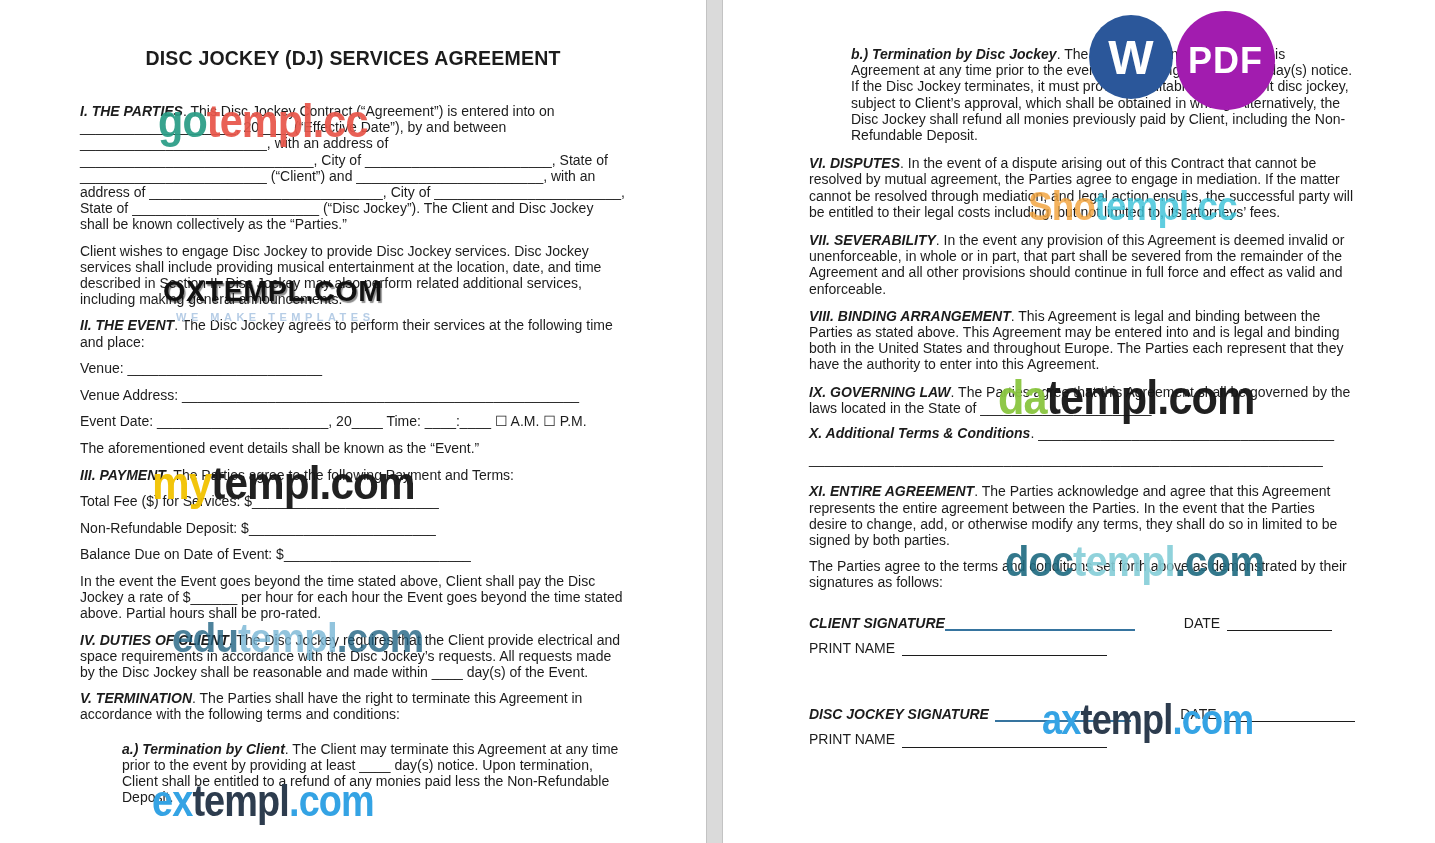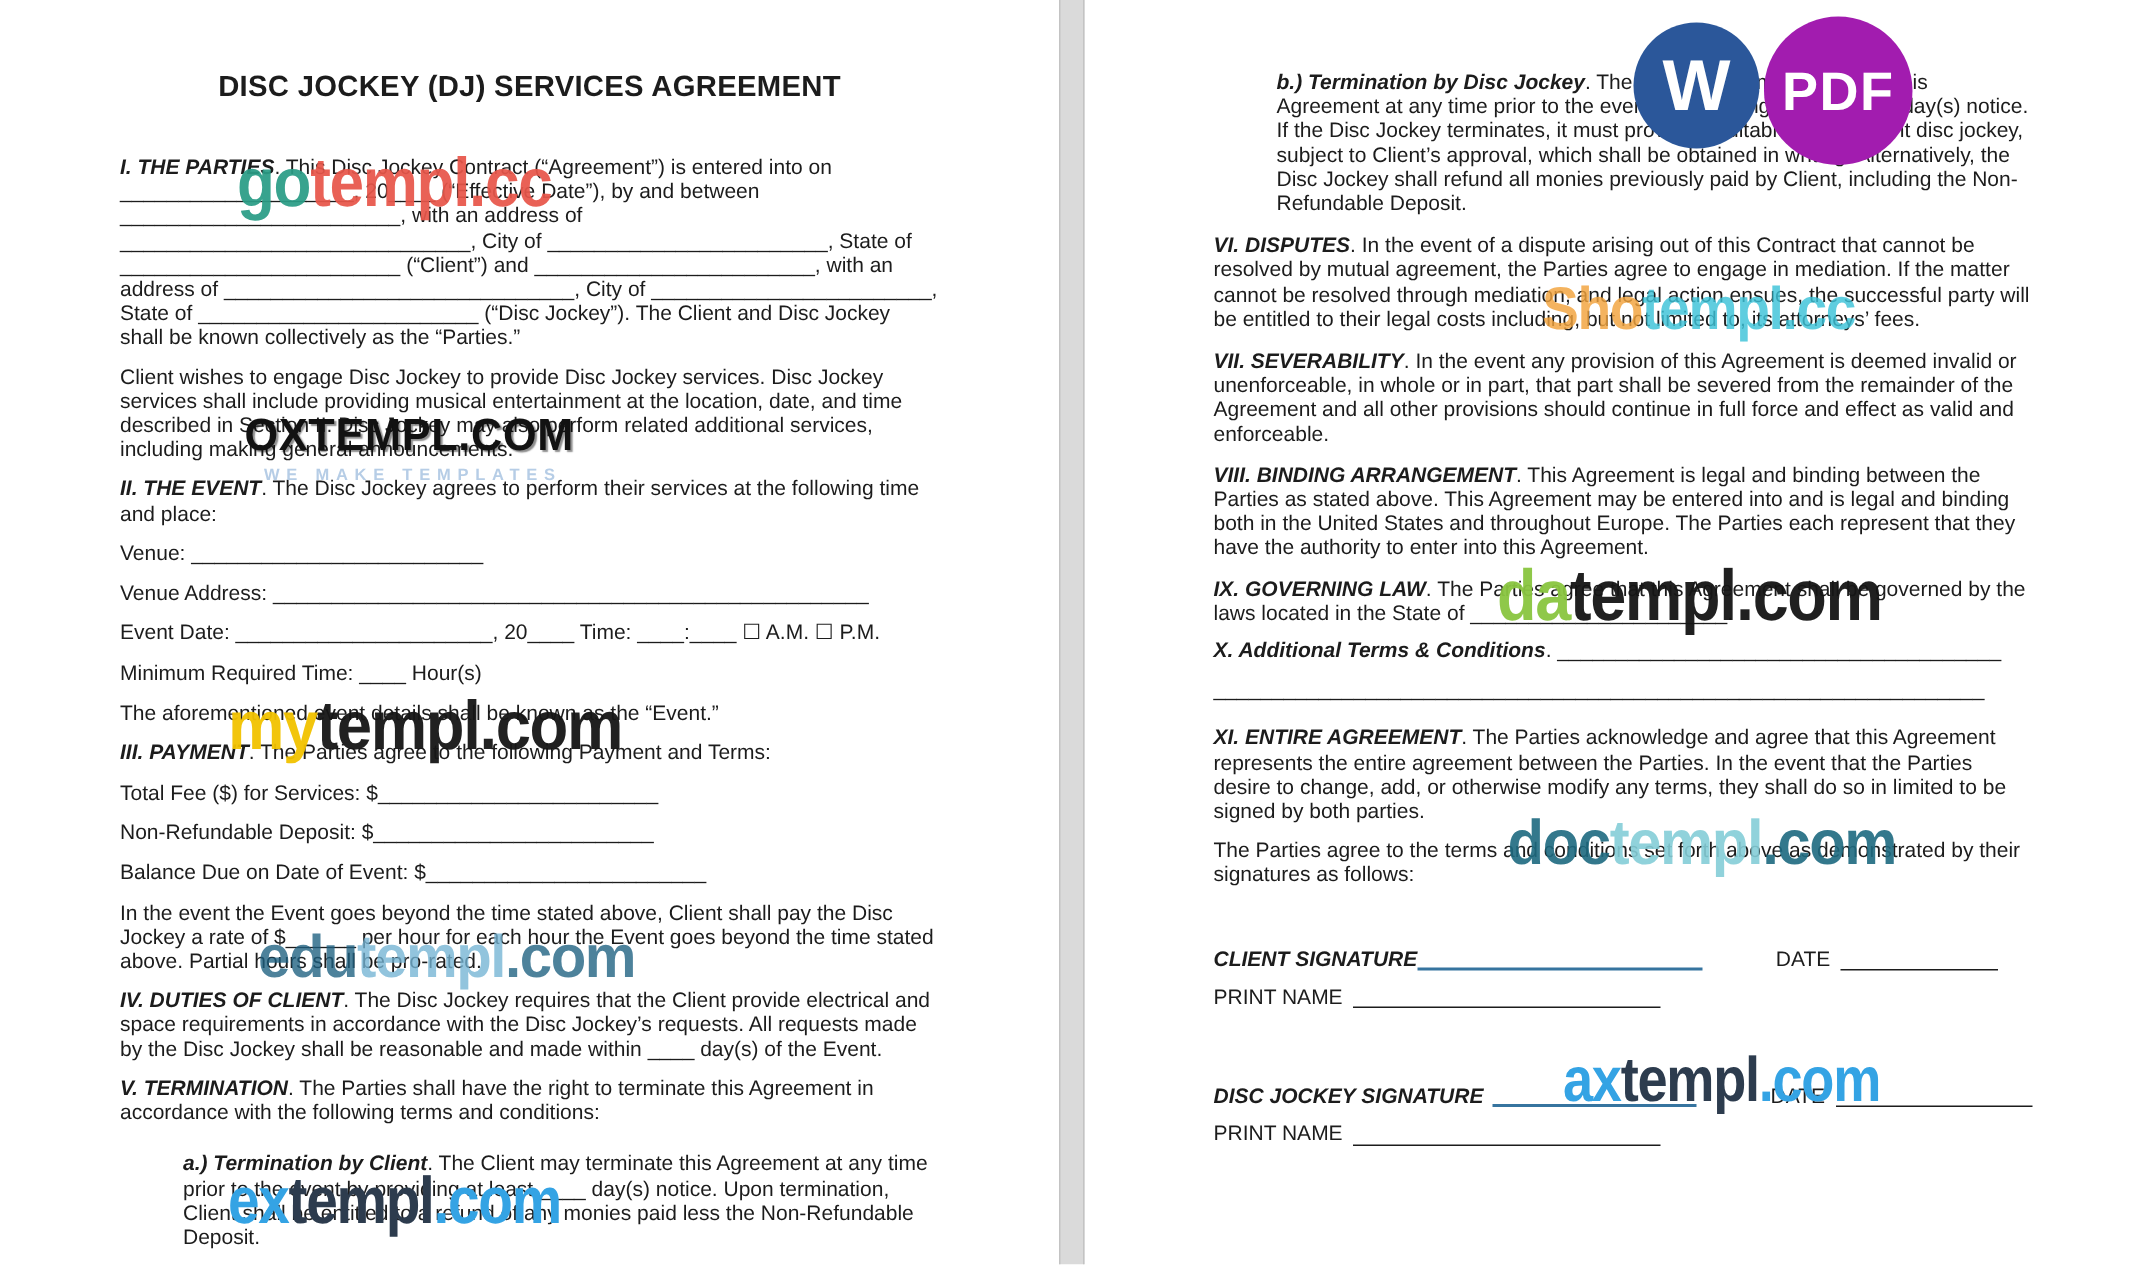--- a/index.html
+++ b/index.html
@@ -26,21 +26,21 @@
   p.formline { margin-bottom:10.5px; white-space:nowrap; }
   .gap8 { height:8px; }
 
   
   .sigrow { display:flex; align-items:flex-end; margin-bottom:9px; white-space:nowrap; }
   .sline { display:inline-block; height:15px; }
   .sline.blue  { border-bottom:2px solid #36749f; }
   .sline.black { border-bottom:1px solid #1c1c1c; }
   .w190{width:190px;} .w105{width:105px;} .w183{width:183px;} .w205{width:205px;}
   .datelab { margin-left:9px; margin-right:7px;padding-left:40px; }
-  .mt36{margin-top:40px;text-align:right;} .mt50{margin-top:50px;} .mb4{margin-bottom:4px;}
+  .mt36{margin-top:24px;text-align:right;} .mt50{margin-top:50px;} .mb4{margin-bottom:4px;}
 
   
   .wm { position:absolute; font-weight:700; white-space:nowrap; z-index:3;
         transform-origin:left top; letter-spacing:-1px; }
   .wm-gotempl  { left:158px; top:94px;  font-size:46px; transform:scaleX(.90); opacity:.93; }
   .wm-gotempl .a{color:#2a9d86;} .wm-gotempl .c{color:#e8564a;}
   .wm-oxtempl  { left:163px; top:274px; font-size:30px; letter-spacing:.5px; color:#121212;
                  text-shadow:1.5px 1.5px 1px rgba(0,0,0,.45); transform:scaleX(.96); }
   .wm-tagline  { left:176px; top:311px; font-size:11px; font-weight:700; letter-spacing:4.5px;
                  color:#b6cde6; z-index:3; position:absolute; }
@@ -76,21 +76,20 @@
 
     <p class="para"><span class="b">I. THE PARTIES</span><span>. This Disc Jockey Contract (“Agreement”) is entered into on ____________________, 20____ (“Effective Date”), by and between ________________________, with an address of ______________________________, City of ________________________, State of ________________________ (“Client”) and ________________________, with an address of ______________________________, City of ________________________, State of ________________________ (“Disc Jockey”). The Client and Disc Jockey shall be known collectively as the “Parties.”</span></p>
 
     <p class="para">Client wishes to engage Disc Jockey to provide Disc Jockey services. Disc Jockey services shall include providing musical entertainment at the location, date, and time described in Section II. Disc Jockey may also perform related additional services, including making general announcements.</p>
 
     <p class="para"><span class="b">II. THE EVENT</span><span>. The Disc Jockey agrees to perform their services at the following time and place:</span></p>
 
     <p class="formline">Venue: _________________________</p>
     <p class="formline">Venue Address: ___________________________________________________</p>
     <p class="formline">Event Date: ______________________, 20____  Time: ____:____  ☐ A.M. ☐ P.M.</p>
-    <p class="formline">Minimum Required Time: ____ Hour(s)</p>
     <p class="formline">The aforementioned event details shall be known as the “Event.”</p>
 
     <p class="para"><span class="b">III. PAYMENT</span><span>. The Parties agree to the following Payment and Terms:</span></p>
 
     <p class="formline">Total Fee ($) for Services: $________________________</p>
     <p class="formline">Non-Refundable Deposit: $________________________</p>
     <p class="formline">Balance Due on Date of Event: $________________________</p>
 
     <p class="para">In the event the Event goes beyond the time stated above, Client shall pay the Disc Jockey a rate of $______ per hour for each hour the Event goes beyond the time stated above. Partial hours shall be pro-rated.</p>
 

